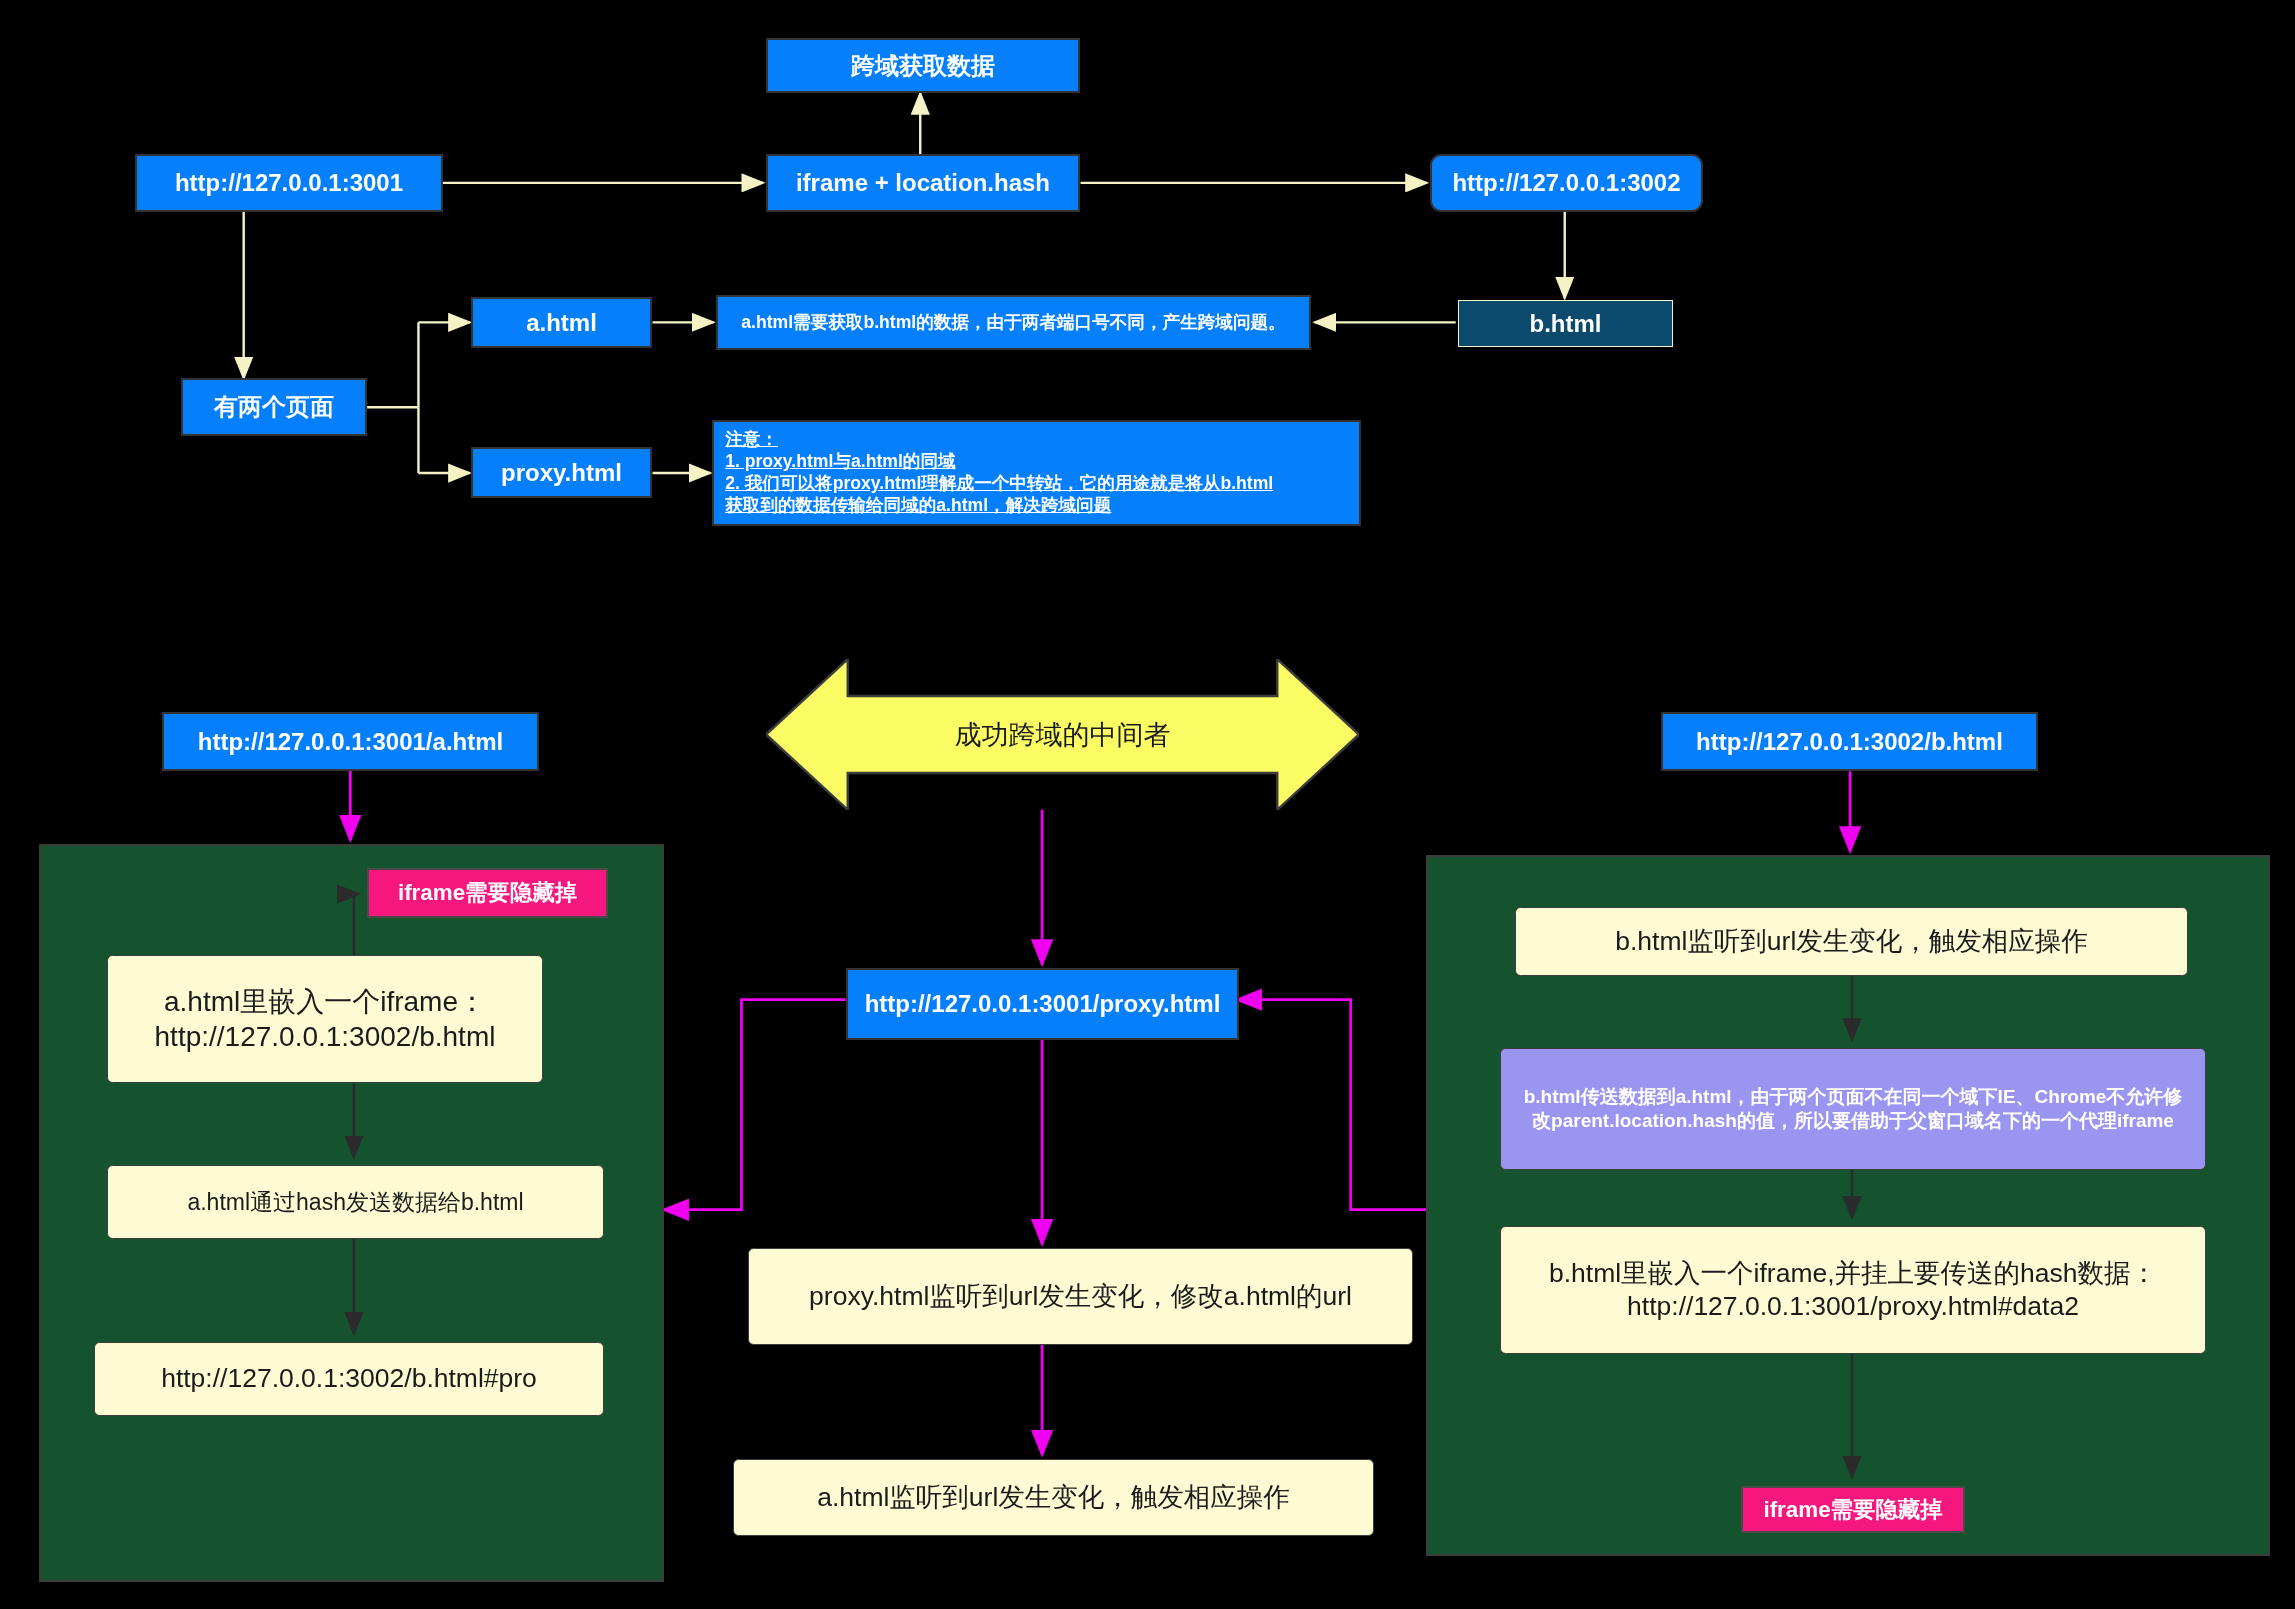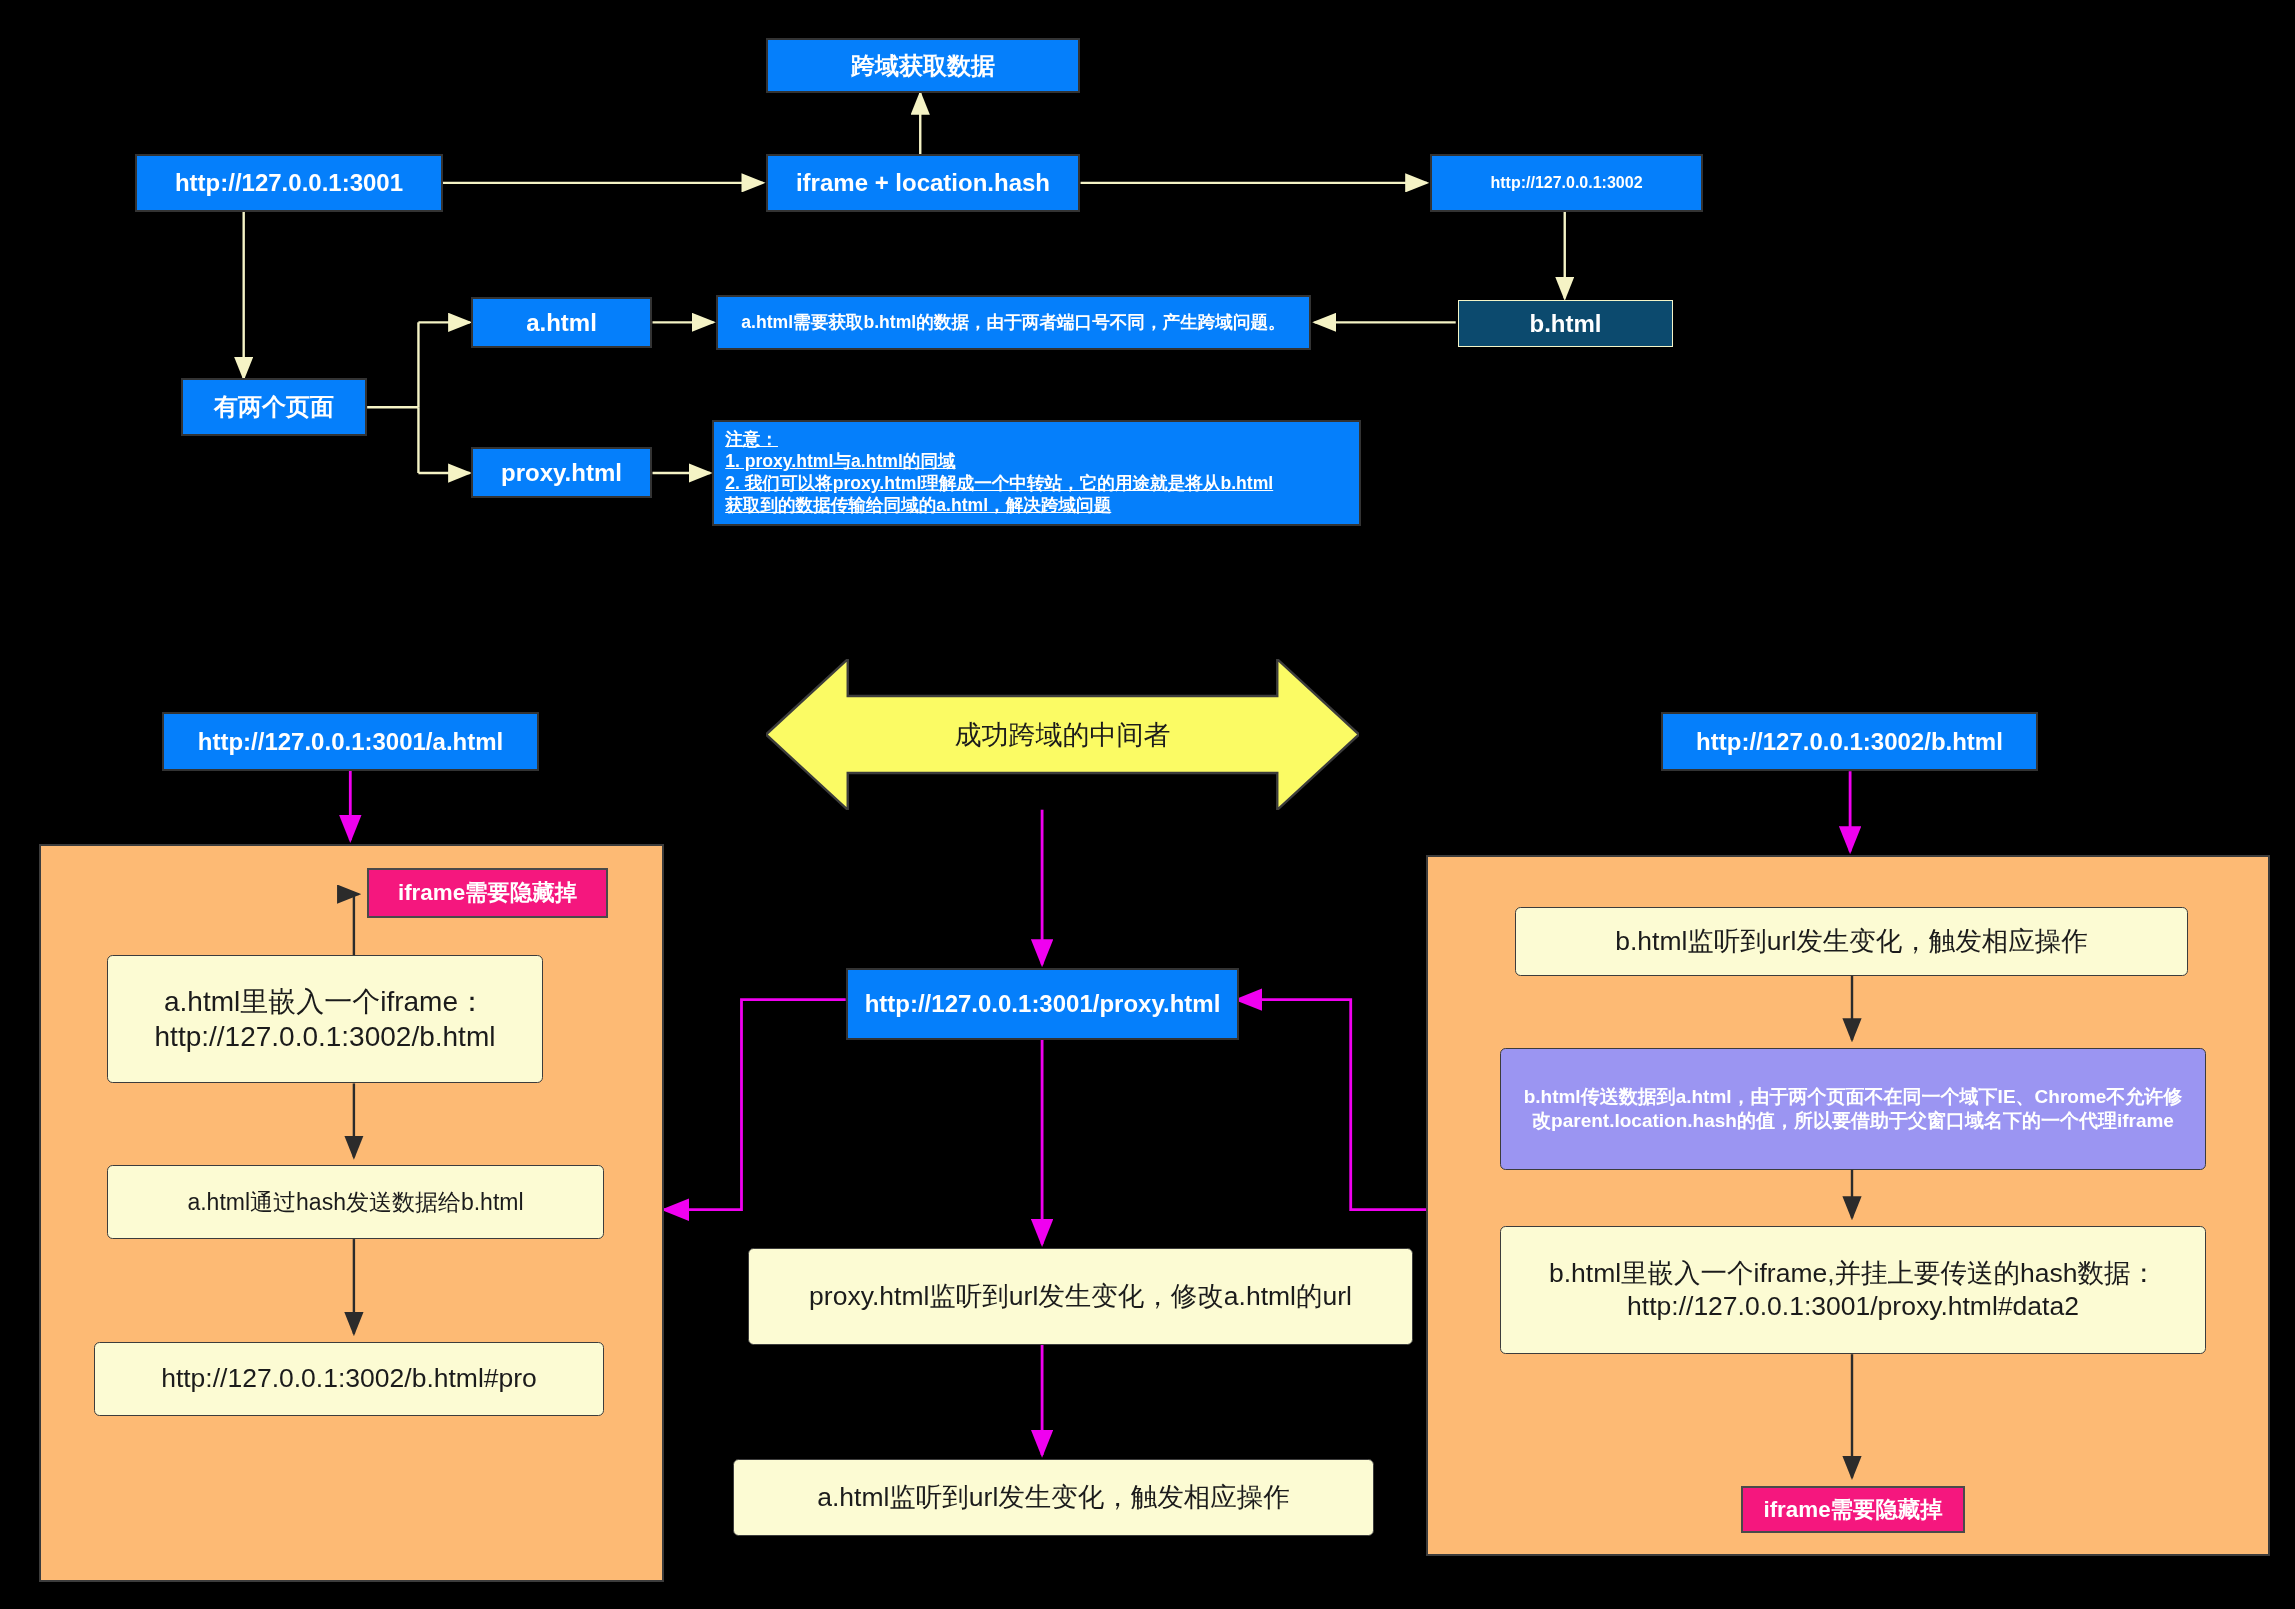--- a/index.html
+++ b/index.html
@@ -8,21 +8,21 @@
   #stage{position:absolute;left:0;top:0;width:2295px;height:1609px;}
 
   
   .node{position:absolute;box-sizing:border-box;display:flex;align-items:center;
         justify-content:center;text-align:center;line-height:1.25;}
   .blue{background:#057ffb;border:2.4px solid #333;color:#ffffff;font-weight:bold;}
   .blue-thin{background:#0c4a6e;border:1.6px solid #f5f5c8;color:#ffffff;font-weight:bold;}
   .pink{background:#f5177e;border:2.4px solid #4a4a4a;color:#ffffff;font-weight:bold;}
   .yellowbox{background:#fcfbd3;border:1.6px solid #3c3c3c;border-radius:5.6px;color:#1b1b1b;font-weight:normal;}
   .purplebox{background:#9b95f2;border:1.6px solid #3c3c3c;border-radius:5.6px;color:#ffffff;font-weight:bold;}
-  .panel{position:absolute;background:#fdba74;border:2.4px solid #3c3c3c;box-sizing:border-box;}
+  .panel{position:absolute;background:#14532d;border:2.4px solid #3c3c3c;box-sizing:border-box;}
 
   .leftalign{justify-content:flex-start;text-align:right;padding-left:13px;text-decoration:underline;}
 
   
   #links{position:absolute;left:0;top:0;width:2295px;height:1609px;pointer-events:none;}
 </style>
 </head>
 <body>
 
 <div id="stage">
@@ -82,21 +82,21 @@
       <path d="M1055,1247 L925,1247 L925,1509 L828,1509" marker-end="url(#am)"></path>
     </g>
   </svg>
 
   <div class="node blue" style="left:766px;top:38px;width:314px;height:55px;font-size:24px;">跨域获取数据</div>
 
   <div class="node blue" style="left:135px;top:154px;width:308px;height:58px;font-size:24px;">http://127.0.0.1:3001</div>
 
   <div class="node blue" style="left:766px;top:154px;width:314px;height:58px;font-size:24px;">iframe + location.hash</div>
 
-  <div class="node blue" style="left:1430px;top:154px;width:273px;height:58px;font-size:16px;">http://127.0.0.1:3002</div>
+  <div class="node blue" style="left:1430px;top:154px;width:273px;height:58px;font-size:24px;border-radius:11px;">http://127.0.0.1:3002</div>
 
   <div class="node blue" style="left:181px;top:378px;width:186px;height:58px;font-size:24px;">有两个页面</div>
 
   <div class="node blue" style="left:471px;top:297px;width:181px;height:51px;font-size:24px;">a.html</div>
 
   <div class="node blue" style="left:471px;top:447px;width:181px;height:51px;font-size:24px;">proxy.html</div>
 
   <div class="node blue-thin" style="left:1458px;top:300px;width:215px;height:47px;font-size:24px;">b.html</div>
 
   <div class="node blue" style="left:716px;top:295px;width:595px;height:55px;font-size:17.6px;">a.html需要获取b.html的数据，由于两者端口号不同，产生跨域问题。</div>

